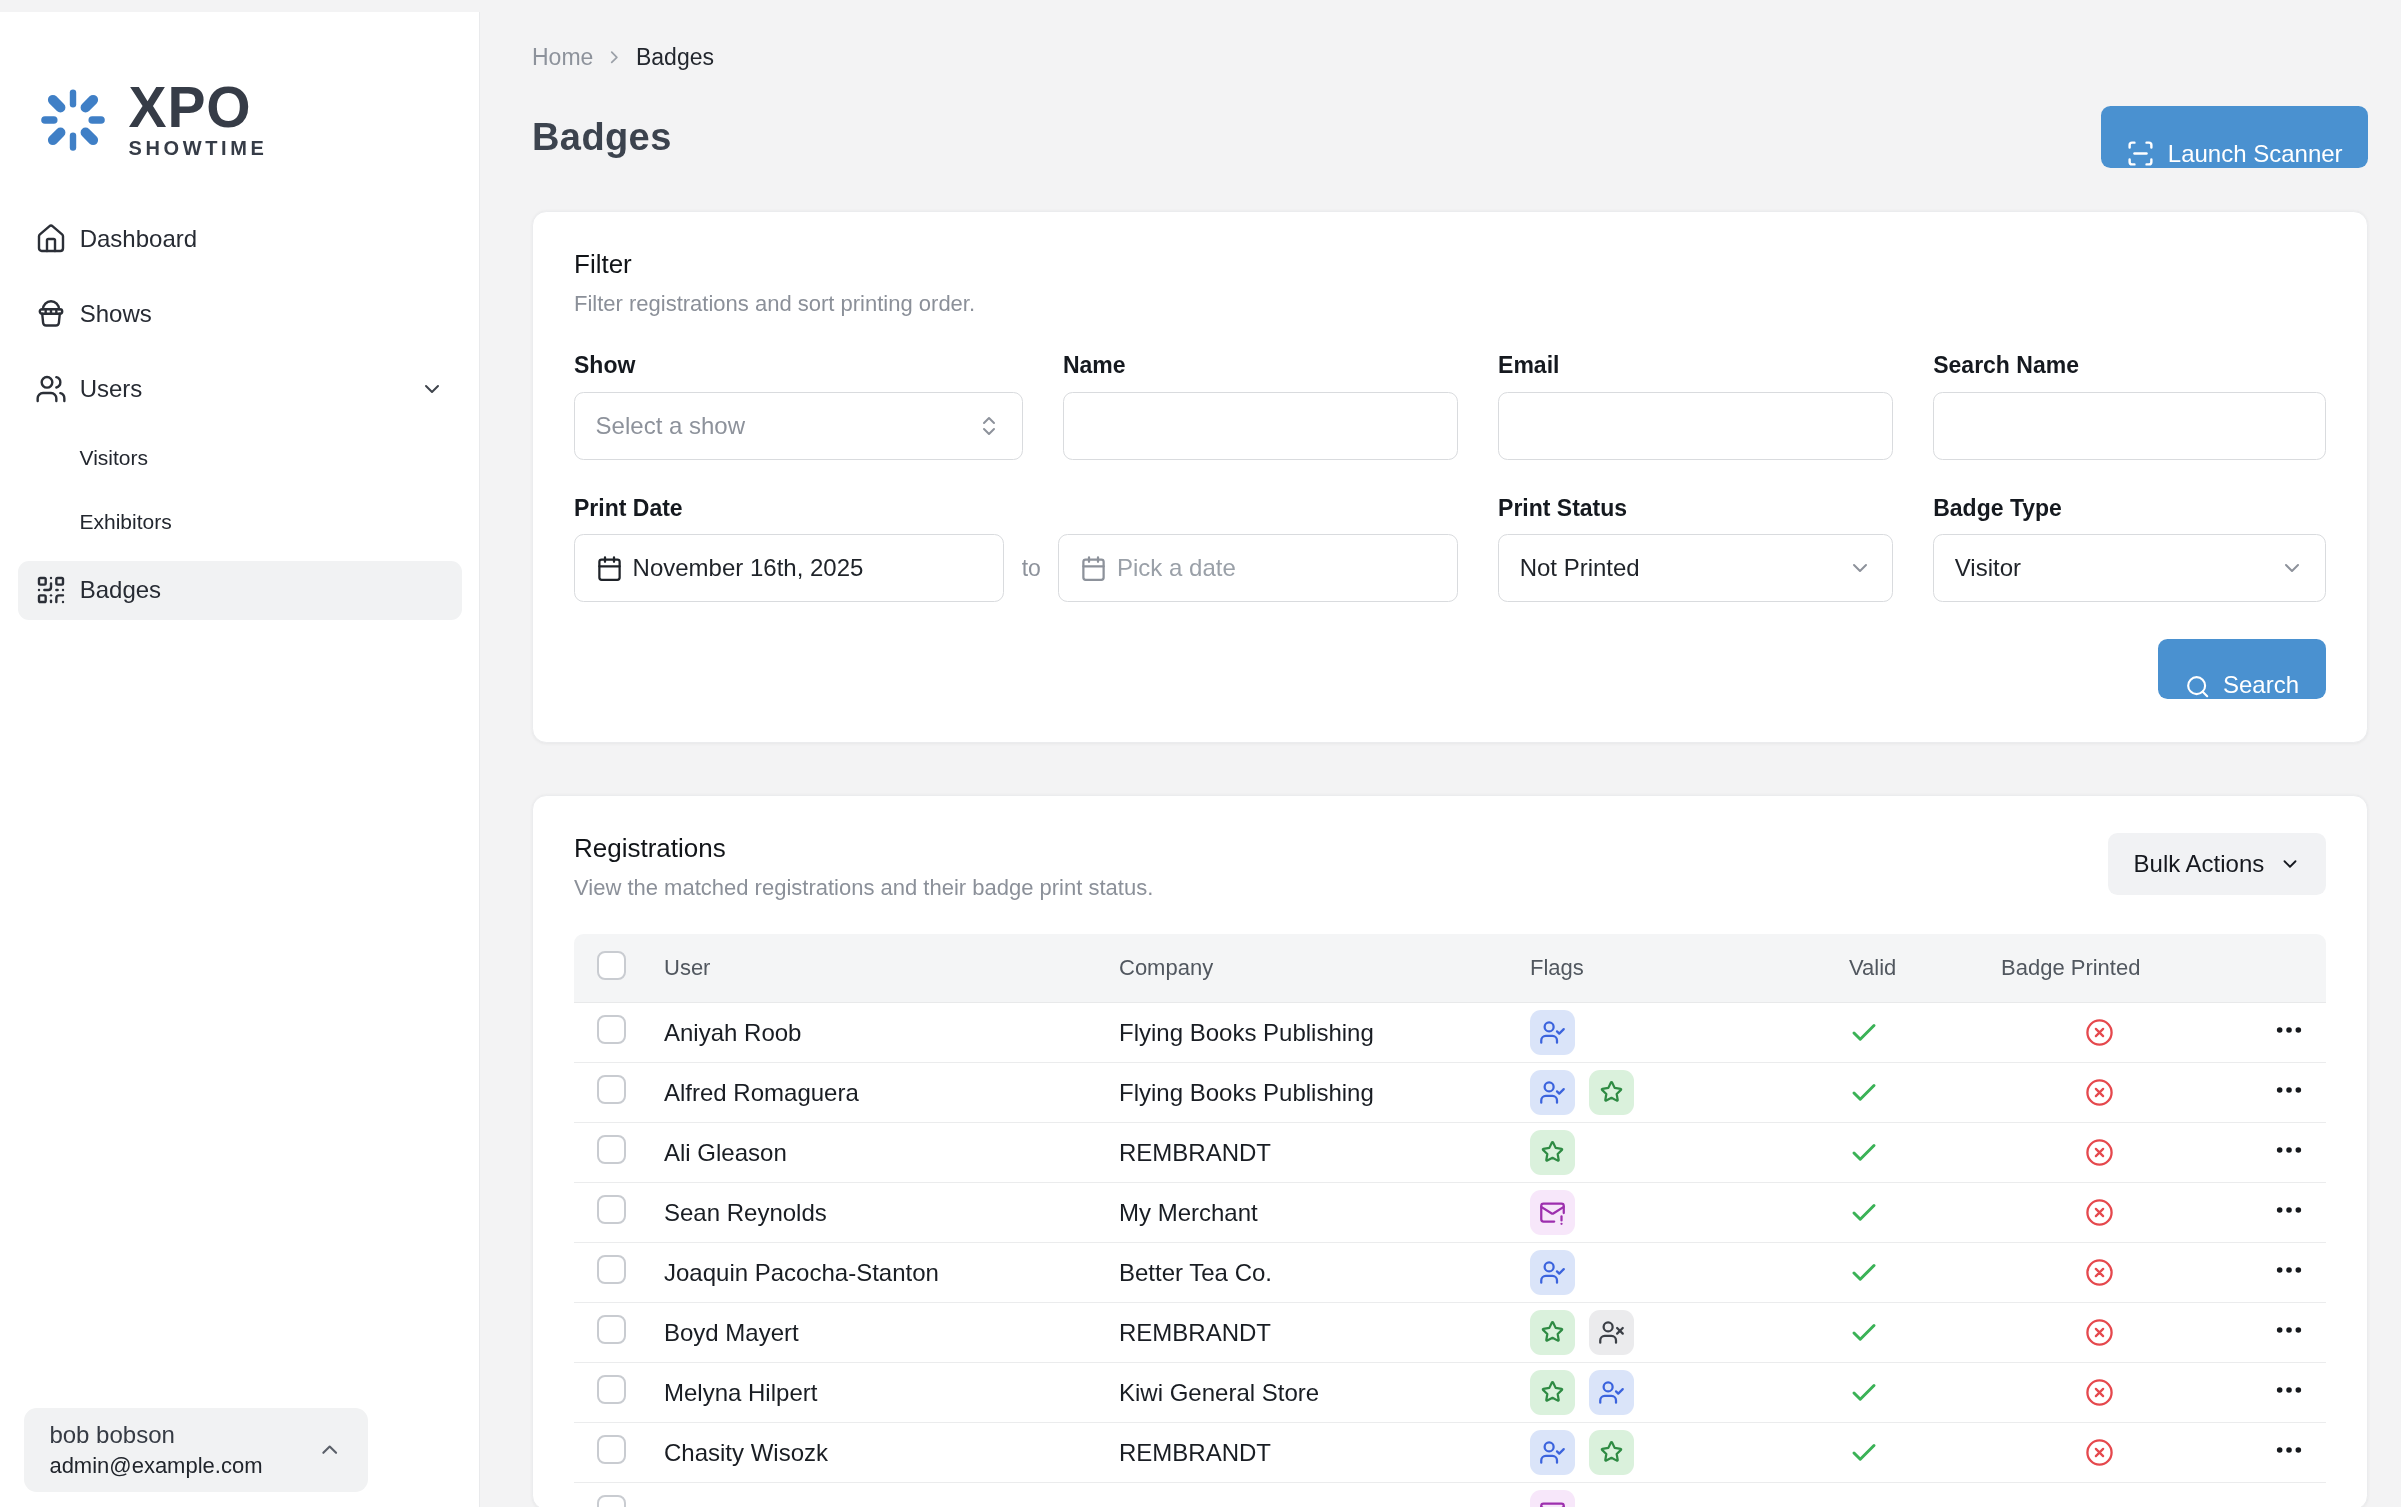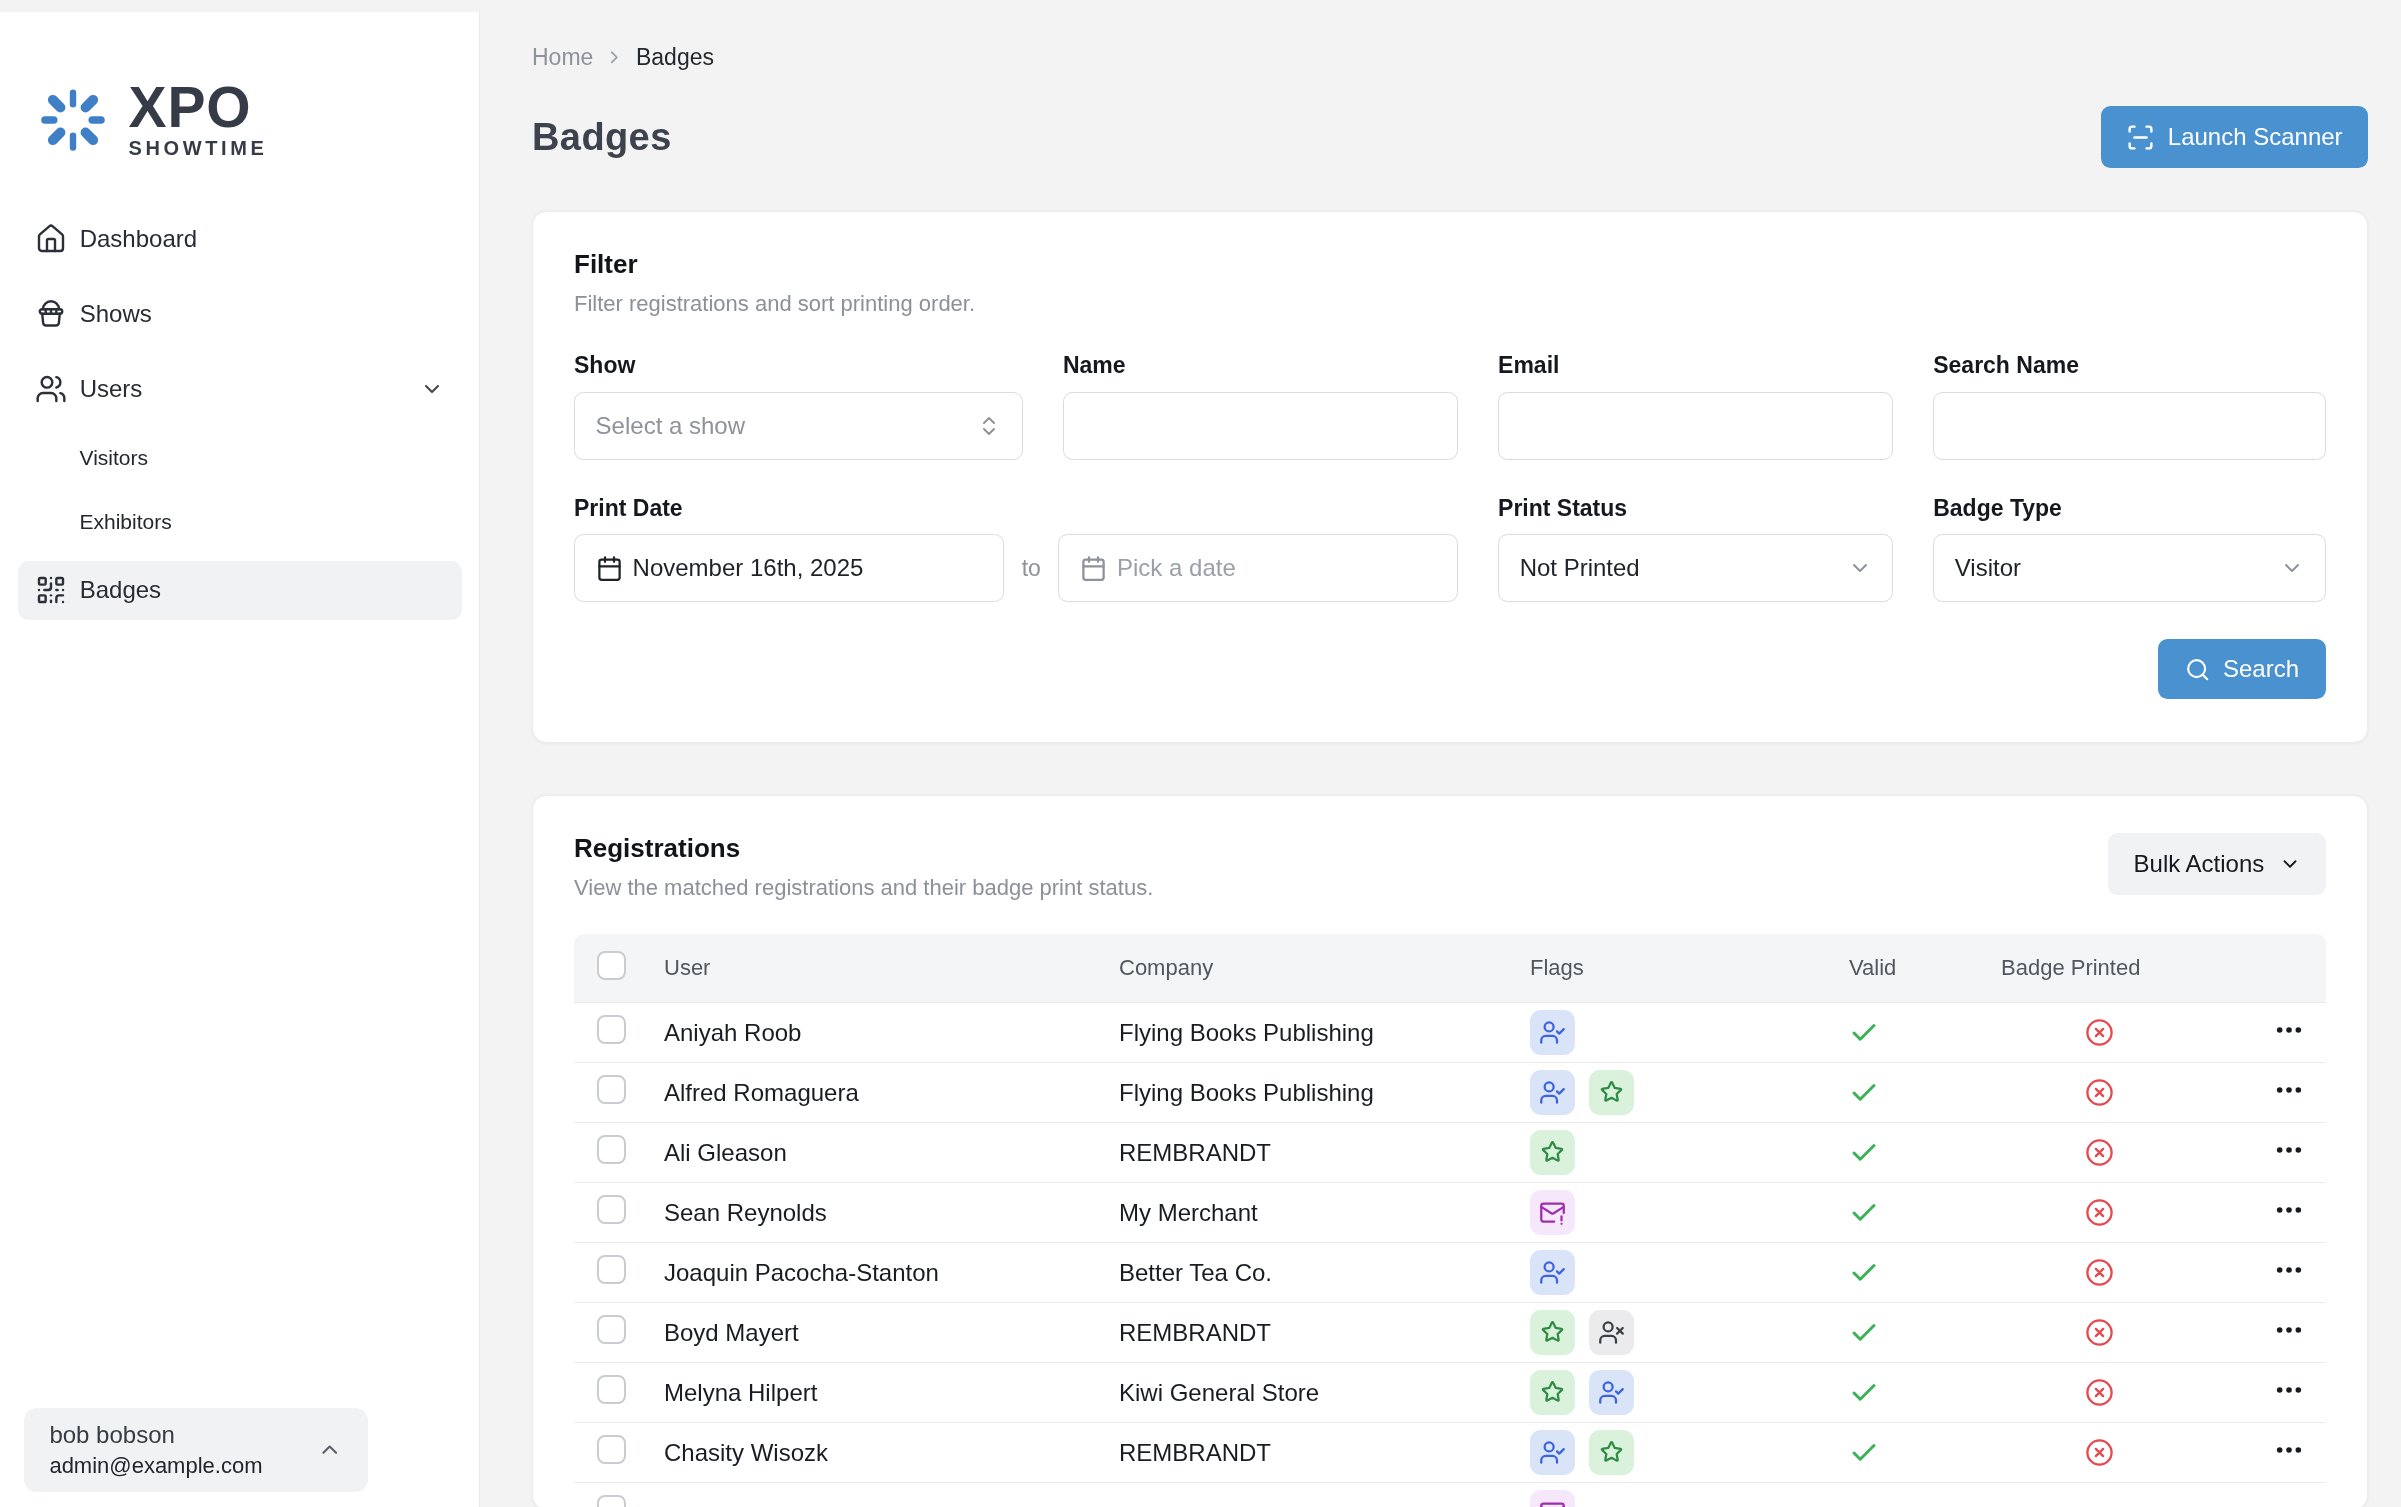--- a/index.html
+++ b/index.html
@@ -32,30 +32,30 @@
   .user-chevron { margin-left:auto; width:25.4px; height:25.4px; color:#5b6069; }
 
   
   .main { margin-left:481px; height:100%; padding:44px 33px 0 51px; }
   .breadcrumb { display:flex; align-items:center; gap:11px; font-size:23px; }
   .crumb-home { color:#8d929b; cursor:pointer; }
   .crumb-sep { width:20.6px; height:20.6px; color:#9ba0a8; }
   .crumb-current { color:#23272e; font-weight:500; }
   .page-head { margin-top:35px; display:flex; align-items:center; justify-content:space-between; }
   .page-title { font-size:38px; font-weight:700; color:#3c434e; letter-spacing:0.4px; }
-  .btn-blue { display:flex; align-items:center; gap:12.7px; background:#4a91d0; color:#ffffff;
+  .btn-blue { display:flex; align-items:flex-end; gap:12.7px; background:#4a91d0; color:#ffffff;
     border:none; border-radius:9.5px; font-size:24px; font-weight:500;
     font-family:inherit; cursor:pointer; }
   .btn-launch { height:62px; padding:0 25.4px; }
   .btn-launch svg { width:29px; height:29px; }
 
   .card { background:#ffffff; border:1.6px solid #ebecee; border-radius:14.3px;
     box-shadow:0 0.8px 3.2px rgba(16,20,28,0.05); }
   .filter-card { margin-top:43px; padding:37px 41px 43px 41px; }
-  .card-h2 { font-size:26px; font-weight:700; color:#111418; }
+  .card-h2 { font-size:26px; font-weight:400; color:#111418; }
   .card-sub { font-size:22px; color:#8b9099; margin-top:11px; }
 
   .form-row { display:grid; grid-template-columns:1.136fr 1fr 1fr 0.994fr; column-gap:40px; margin-top:35px; }
   .field-label { display:block; font-size:23px; font-weight:600; color:#15191f; }
   .control { margin-top:12.7px; height:68px; border:1.6px solid #d9dbde; border-radius:9.5px;
     background:#fff; display:flex; align-items:center; padding:0 20.6px; font-size:24px; color:#1f2329; }
   .control input { border:none; outline:none; width:100%; font-size:24px; font-family:inherit; color:#1f2329; background:transparent; }
   .select-box { cursor:pointer;justify-content:center; }
   .select-placeholder { color:#8d929b; }
   .select-caret { margin-left:auto; width:24px; height:24px; color:#8d929b; }

